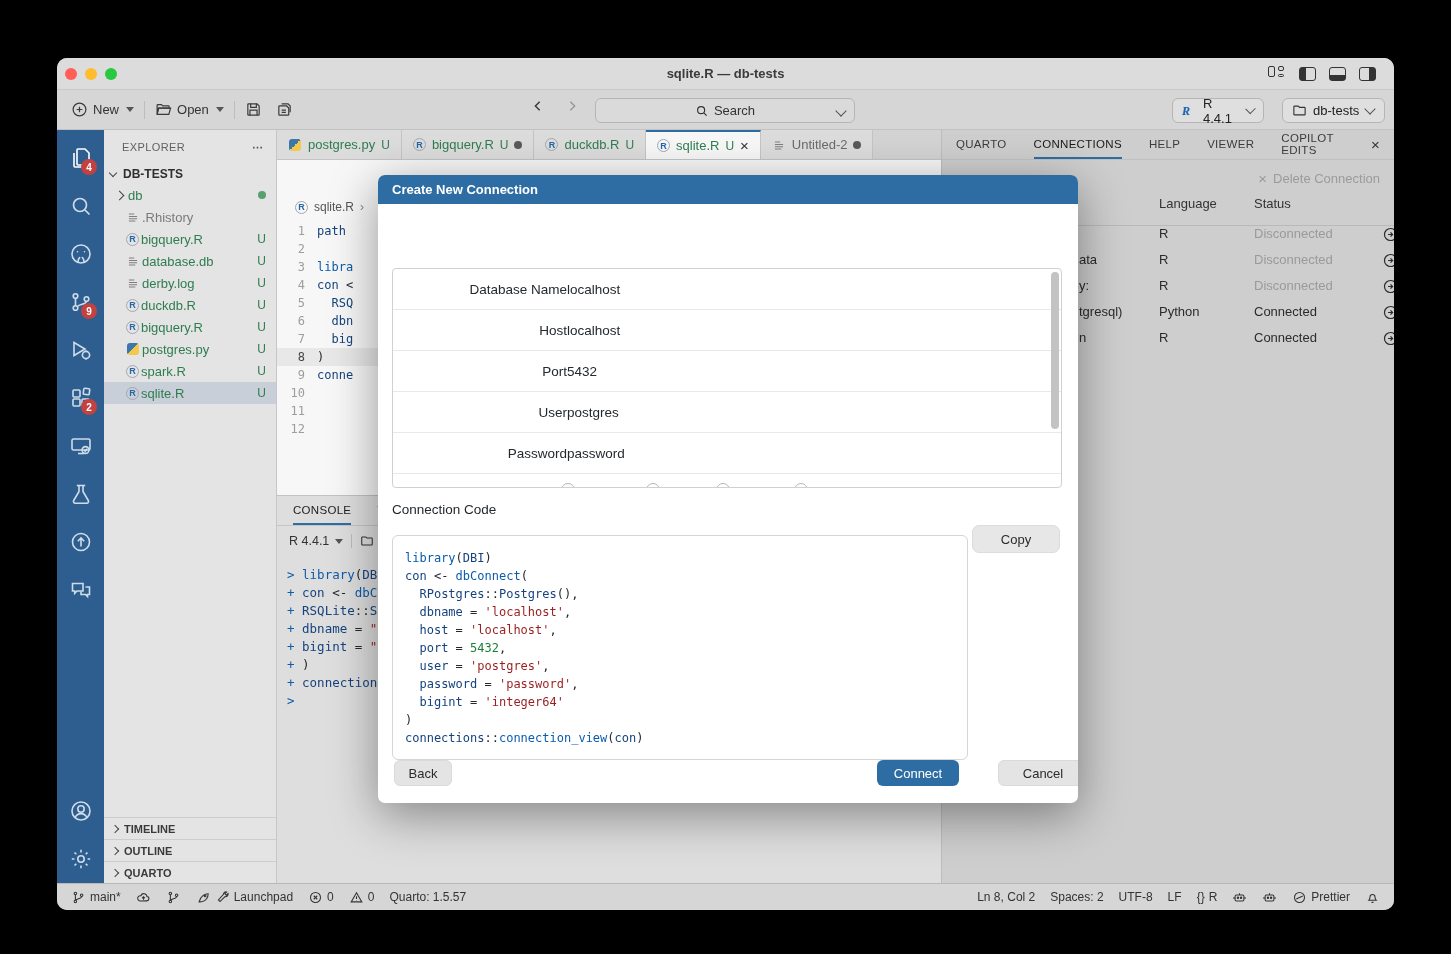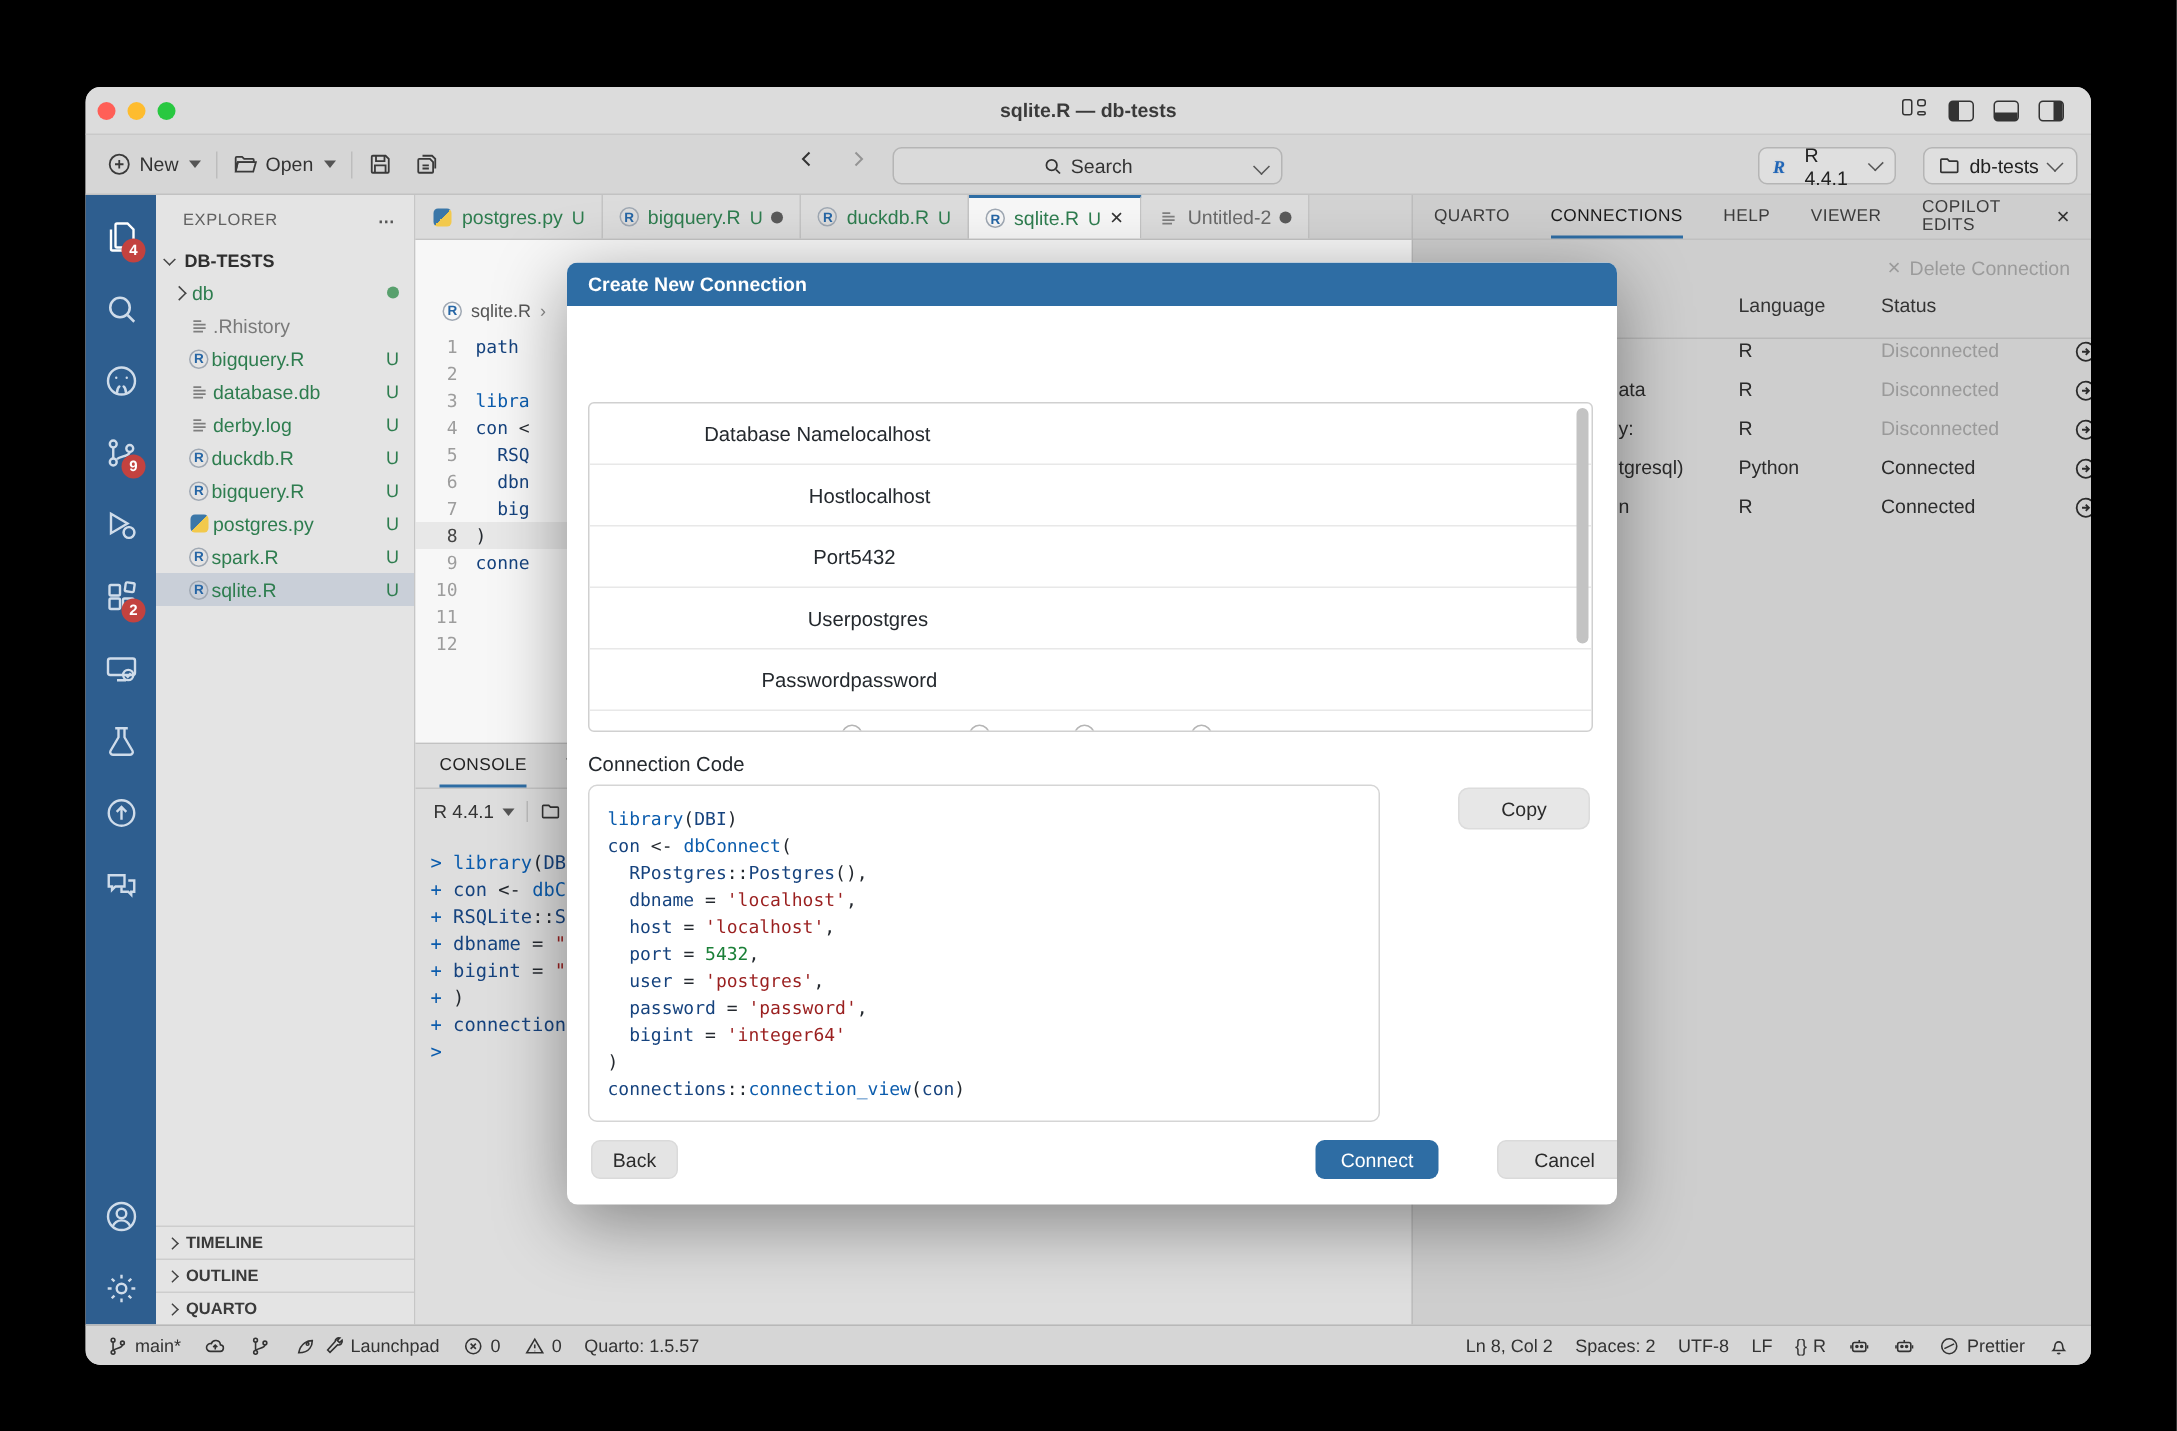--- a/index.html
+++ b/index.html
@@ -111,21 +111,21 @@
   .modal { position:absolute; left:321px; top:117px; width:700px; height:628px; background:#fff; border-radius:7px; box-shadow:0 12px 48px rgba(0,0,0,.4); z-index:50; overflow:hidden; }
   .modal-header { height:29px; background:#2e6da4; color:#fff; font-size:13px; font-weight:700; display:flex; align-items:center; padding-left:14px; }
   .modal-title { position:absolute; left:14px; top:48px; font-size:27px; font-weight:700; color:#24292e; }
   .mform { position:absolute; left:14px; top:93px; width:670px; height:220px; border:1px solid #d0d0d0; border-radius:4px; background:#fff; overflow:hidden;text-align:right; }
   .frow { height:41px; display:flex; align-items:center; border-bottom:1px solid #e8e8e8; font-size:13.5px; }
   .frow .flabel { width:174px; padding-left:12px; color:#24292e; flex:none; }
   .frow .fvalue { color:#24292e; }
   .radio-ghost { position:absolute; width:14px; height:14px; border:1.5px solid #b5b5b5; border-radius:50%; }
   .mscroll { position:absolute; right:2px; top:3px; width:8px; height:157px; background:#c3c3c3; border-radius:4px; }
   .code-label { position:absolute; left:14px; top:327px; font-size:13.5px; color:#24292e; }
-  .codebox { position:absolute; left:14px; top:348px; width:528px; height:225px; border:1px solid #d5d5d5; border-radius:6px; background:#fff; padding:13px 0 0 12px; font-family:"DejaVu Sans Mono", monospace; font-size:12px; line-height:18px; white-space:pre; overflow:hidden; }
+  .codebox { position:absolute; left:14px; top:360px; width:576px; height:225px; border:1px solid #d5d5d5; border-radius:6px; background:#fff; padding:13px 0 0 12px; font-family:"DejaVu Sans Mono", monospace; font-size:12px; line-height:18px; white-space:pre; overflow:hidden; }
   .copybtn { position:absolute; left:594px; top:350px; width:88px; height:28px; background:#e7e7e7; border:1px solid #dcdcdc; border-radius:7px; font-size:13px; color:#2b2b2b; display:flex; align-items:center; justify-content:center; }
   .mbtn { position:absolute; top:585px; height:26px; border-radius:6px; font-size:13px; display:flex; align-items:center; justify-content:center; background:#e4e4e4; color:#2b2b2b; border:1px solid #dadada; }
   .mbtn.primary { background:#2e6da4; color:#fff; border:none; }
   
   .tok-p { color:#24292f; }
   .tok-id { color:#16437e; }
   .tok-fn { color:#0b5cad; }
   .tok-str { color:#9a1f1f; }
   .tok-num { color:#1a7f37; }
   .tok-prompt { color:#0b5cad; }

